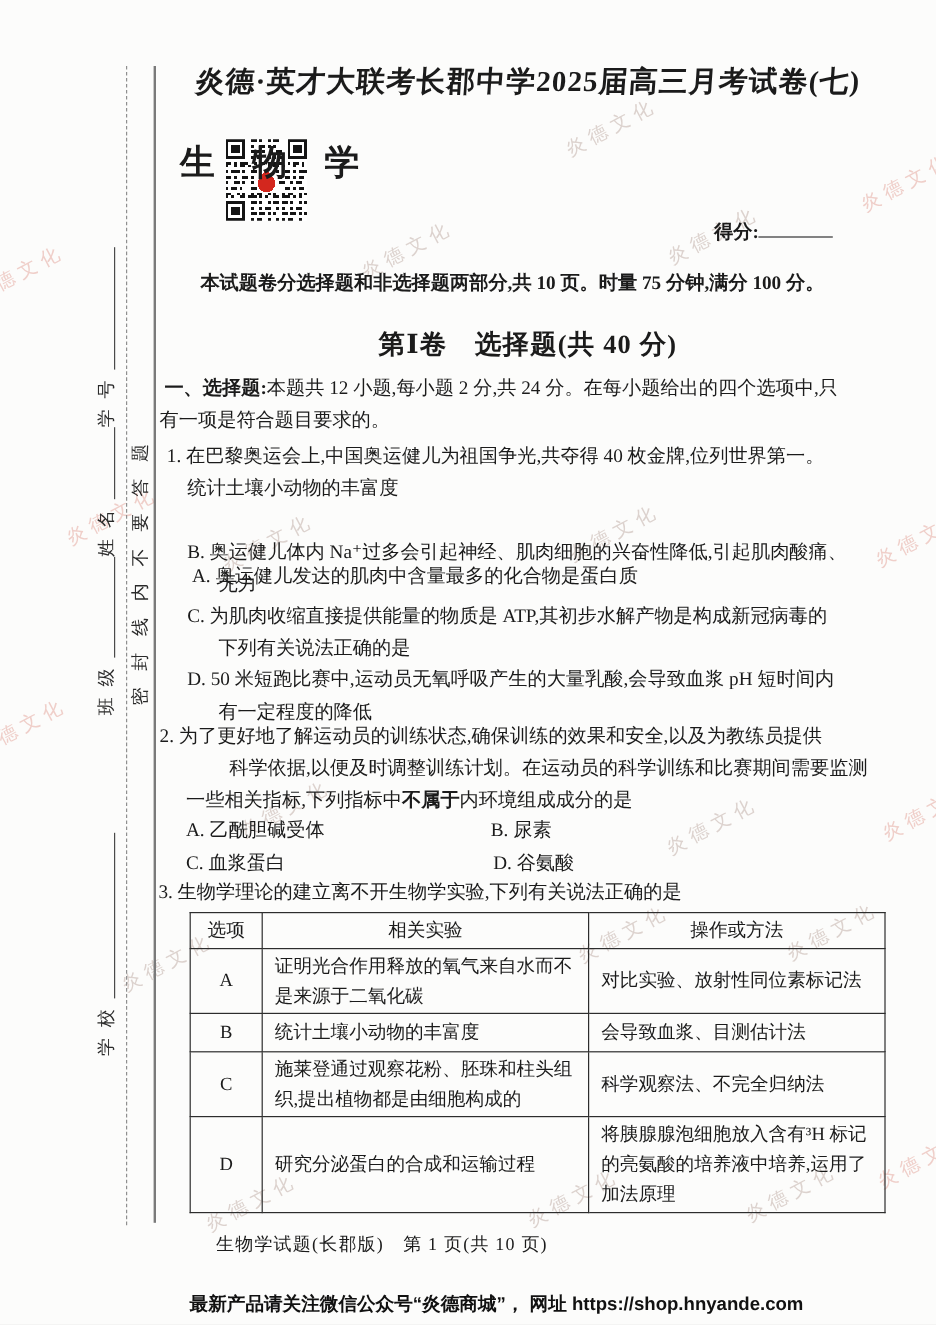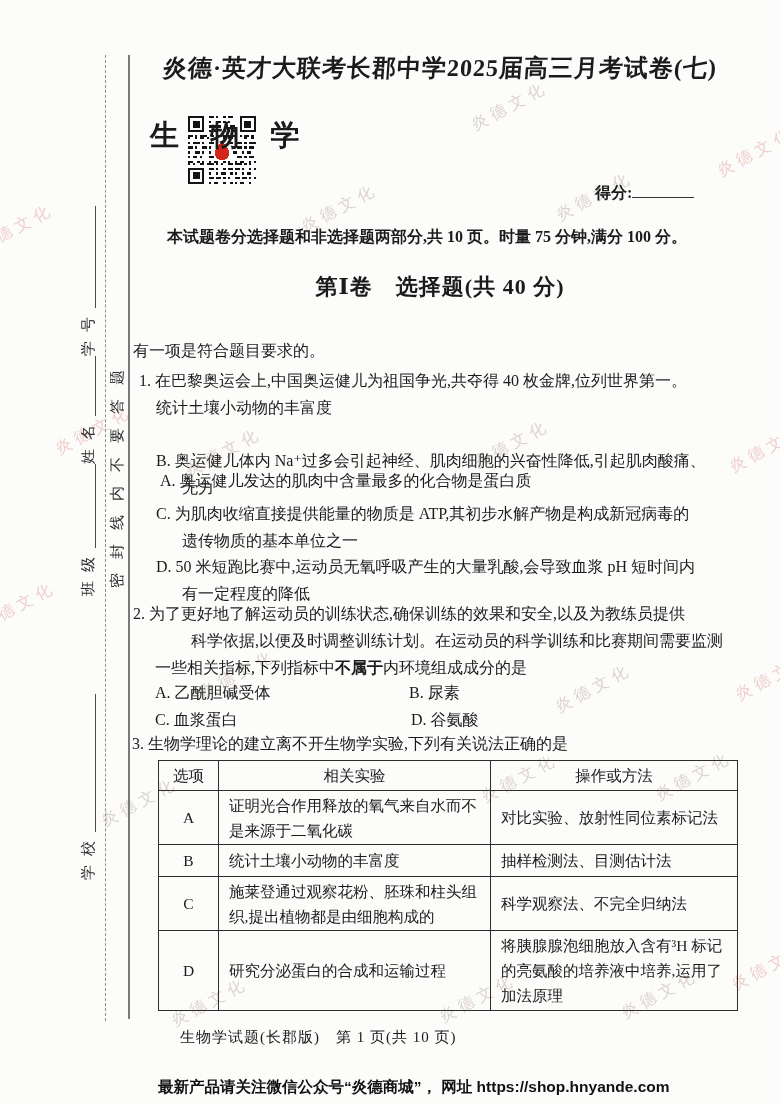--- a/index.html
+++ b/index.html
@@ -139,29 +139,30 @@
   <div class="subject">生 物 学</div>
 
   <div class="score">
     <span>得分:</span><span class="blank"></span>
   </div>
 
   <div class="line" style="left:167px; top:226px;font-weight:bold;">本试题卷分选择题和非选择题两部分,共 10 页。时量 75 分钟,满分 100 分。</div>
 
   <div class="sec-head">第Ⅰ卷　选择题(共 40 分)</div>
 
+  <div class="line" style="left:137px; top:313px;"><span class="b">一、选择题:</span><span>本题共 12 小题,每小题 2 分,共 24 分。在每小题给出的四个选项中,只</span></div>
   <div class="line" style="left:133px; top:340px;">有一项是符合题目要求的。</div>
 
   <div class="line" style="left:139px; top:370px;">1. 在巴黎奥运会上,中国奥运健儿为祖国争光,共夺得 40 枚金牌,位列世界第一。</div>
   <div class="line" style="left:156px; top:397px;">统计土壤小动物的丰富度</div>
   <div class="line" style="left:160px; top:423px;margin-top:47px;">A. 奥运健儿发达的肌肉中含量最多的化合物是蛋白质</div>
   <div class="line" style="left:156px; top:450px;">B. 奥运健儿体内 Na⁺过多会引起神经、肌肉细胞的兴奋性降低,引起肌肉酸痛、</div>
   <div class="line" style="left:182px; top:477px;">无力</div>
   <div class="line" style="left:156px; top:503px;">C. 为肌肉收缩直接提供能量的物质是 ATP,其初步水解产物是构成新冠病毒的</div>
-  <div class="line" style="left:182px; top:530px;">遗传物质的基本单位之一</div>
+  <div class="line" style="left:182px; top:530px;">下列有关说法正确的是</div>
   <div class="line" style="left:156px; top:556px;">D. 50 米短跑比赛中,运动员无氧呼吸产生的大量乳酸,会导致血浆 pH 短时间内</div>
   <div class="line" style="left:182px; top:583px;">有一定程度的降低</div>
 
   <div class="line" style="left:133px; top:603px;">2. 为了更好地了解运动员的训练状态,确保训练的效果和安全,以及为教练员提供</div>
   <div class="line" style="left:155px; top:630px;margin-left:36px;">科学依据,以便及时调整训练计划。在运动员的科学训练和比赛期间需要监测</div>
   <div class="line" style="left:155px; top:657px;"><span>一些相关指标,下列指标中</span><span class="b">不属于</span><span>内环境组成成分的是</span></div>
   <div class="line" style="left:155px; top:682px;">A. 乙酰胆碱受体</div>
   <div class="line" style="left:409px; top:682px;">B. 尿素</div>
   <div class="line" style="left:155px; top:709px;">C. 血浆蛋白</div>
   <div class="line" style="left:411px; top:709px;">D. 谷氨酸</div>
@@ -181,21 +182,21 @@
       <th>操作或方法</th>
     </tr>
     <tr class="r-a">
       <td class="opt">A</td>
       <td>证明光合作用释放的氧气来自水而不是来源于二氧化碳</td>
       <td>对比实验、放射性同位素标记法</td>
     </tr>
     <tr class="r-b">
       <td class="opt">B</td>
       <td>统计土壤小动物的丰富度</td>
-      <td>抽样检测法、目测估计法</td>
+      <td>会导致血浆、目测估计法</td>
     </tr>
     <tr class="r-c">
       <td class="opt">C</td>
       <td>施莱登通过观察花粉、胚珠和柱头组织,提出植物都是由细胞构成的</td>
       <td>科学观察法、不完全归纳法</td>
     </tr>
     <tr class="r-d">
       <td class="opt">D</td>
       <td>研究分泌蛋白的合成和运输过程</td>
       <td>将胰腺腺泡细胞放入含有³H 标记的亮氨酸的培养液中培养,运用了加法原理</td>

